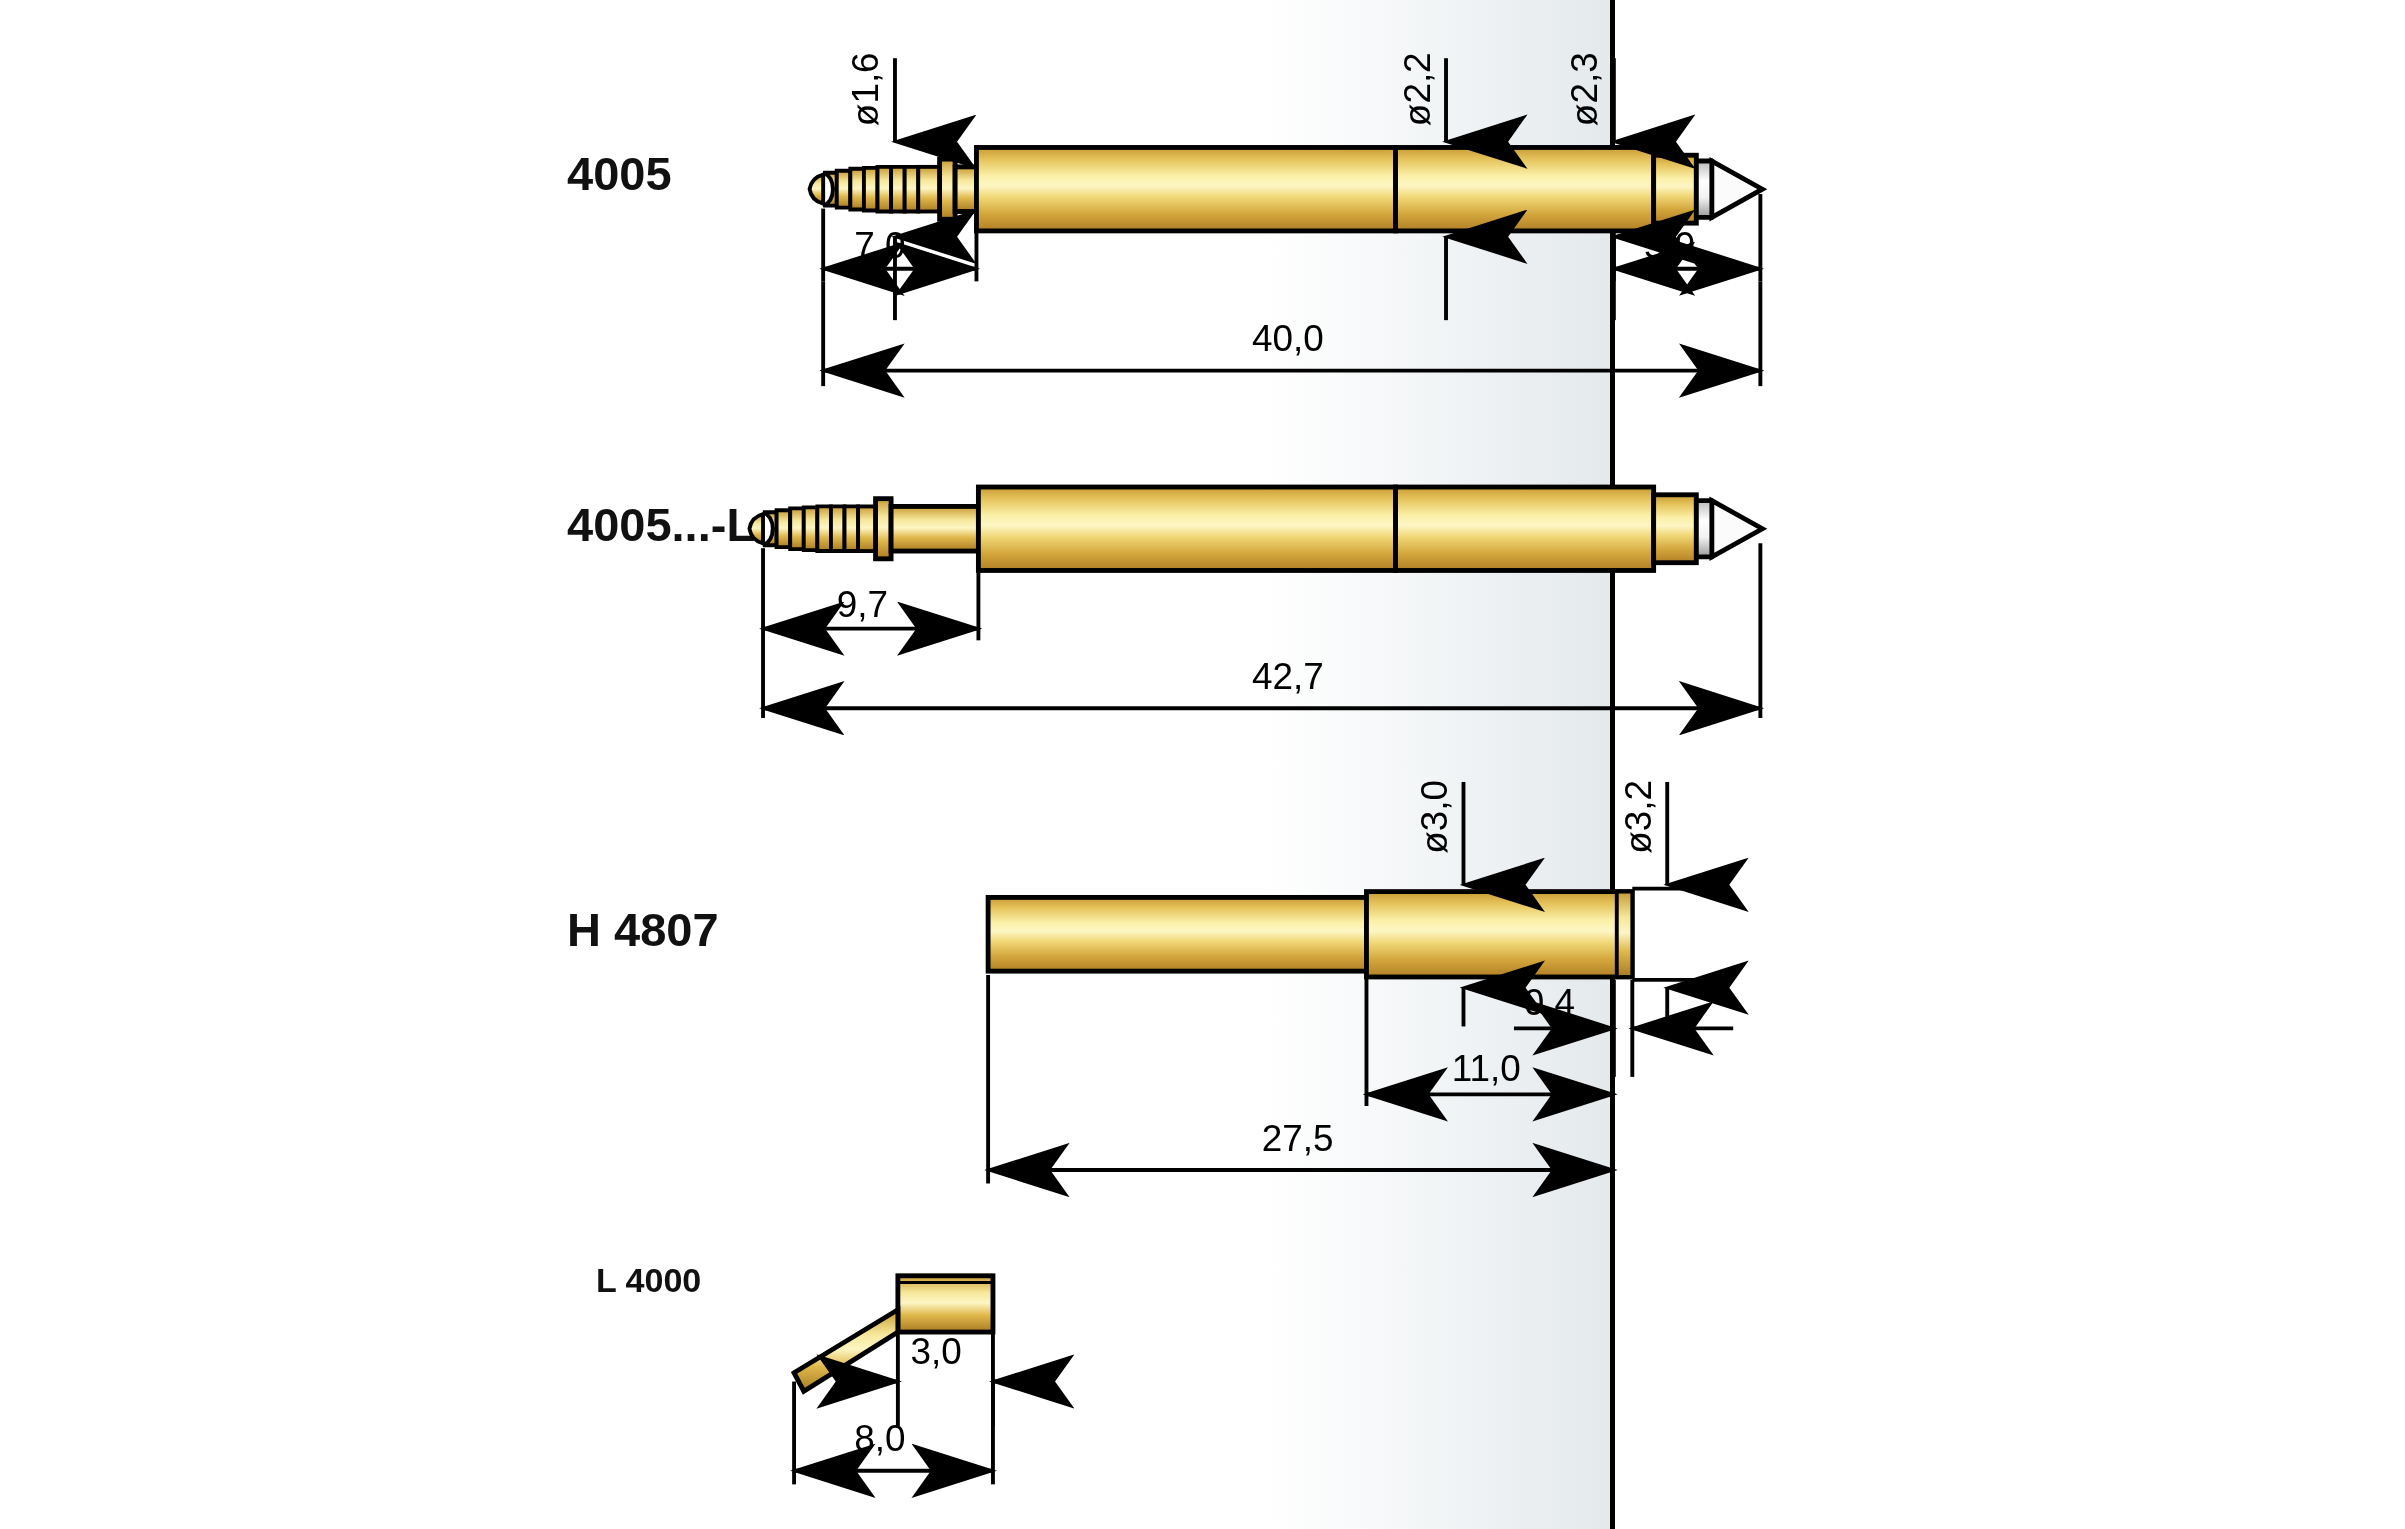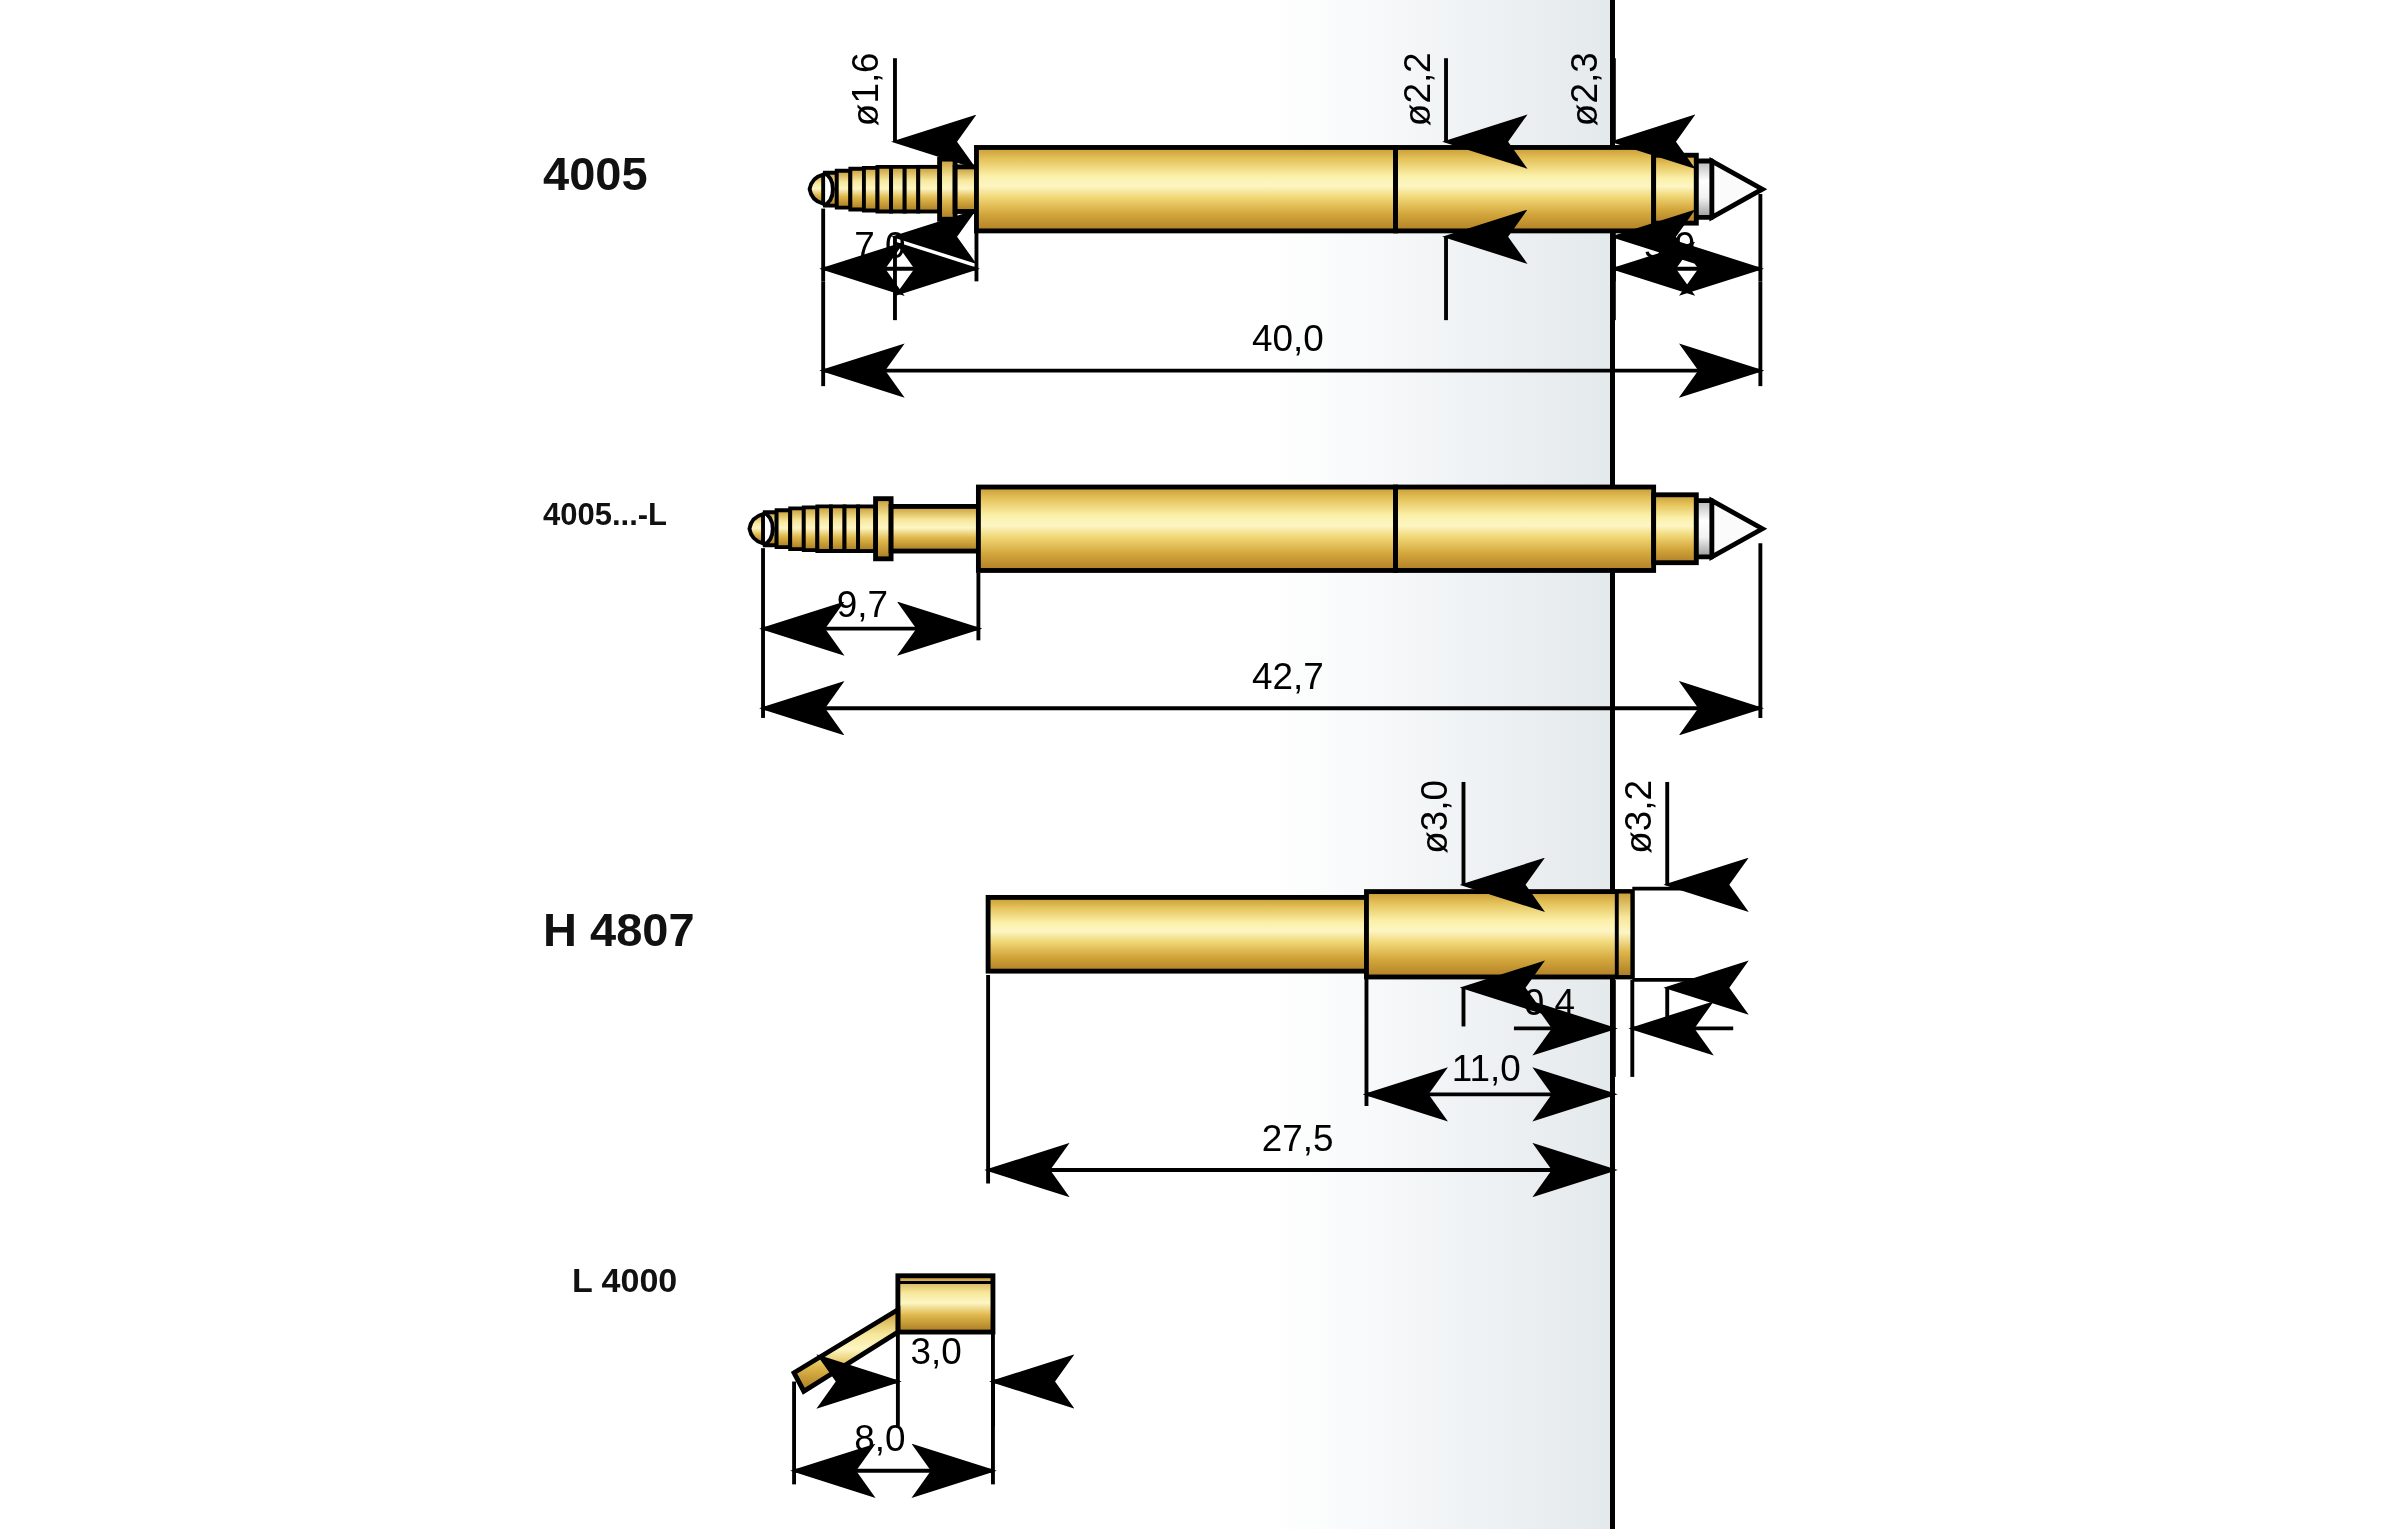--- a/index.html
+++ b/index.html
@@ -1,35 +1,35 @@
 <!DOCTYPE html>
 <html><head>
 <meta charset="utf-8">
 <style>
   html,body{margin:0;padding:0;background:#ffffff;}
   body{width:2406px;height:1529px;position:relative;overflow:hidden;
        font-family:"Liberation Sans", sans-serif;}
   #stage{position:absolute;left:0;top:0;width:2406px;height:1529px;background:#fff;}
   .band{position:absolute;top:0;height:1529px;}
-  .label{position:absolute;font-weight:bold;color:#111;white-space:nowrap;}
+  .label{position:absolute;font-weight:bold;color:#111;white-space:nowrap;margin-left:24px;}
   svg{position:absolute;left:0;top:0;overflow:visible;}
   text{font-family:"Liberation Sans", sans-serif;fill:#000;}
   .dimtxt{font-size:38px;}
   .dimtxt-v{font-size:38px;}
 </style>
 </head>
 <body>
 
 <div id="stage">
 
   <div class="band" style="left:1266px;width:344px;background:linear-gradient(to right,#ffffff 0%,#f6f8f9 35%,#e4e9ec 100%);"></div>
   <div class="band" style="left:1610px;width:4.9px;background:#000;"></div>
 
   <div class="label" style="left:543px;top:146px;font-size:47px;">4005</div>
-  <div class="label" style="left:543px;top:497px;font-size:31px;">4005...-L</div>
+  <div class="label" style="left:543px;top:497px;font-size:47px;">4005...-L</div>
   <div class="label" style="left:543px;top:902px;font-size:47px;">H 4807</div>
   <div class="label" style="left:572px;top:1261px;font-size:34px;">L 4000</div>
 
   <svg width="2406" height="1529" viewBox="0 0 2479 1576">
     <defs>
       <linearGradient id="gold" x1="0" y1="0" x2="0" y2="1">
         <stop offset="0%" stop-color="#c79a33"></stop>
         <stop offset="14%" stop-color="#e5c35b"></stop>
         <stop offset="34%" stop-color="#fbf0a8"></stop>
         <stop offset="46%" stop-color="#fdf6c4"></stop>

